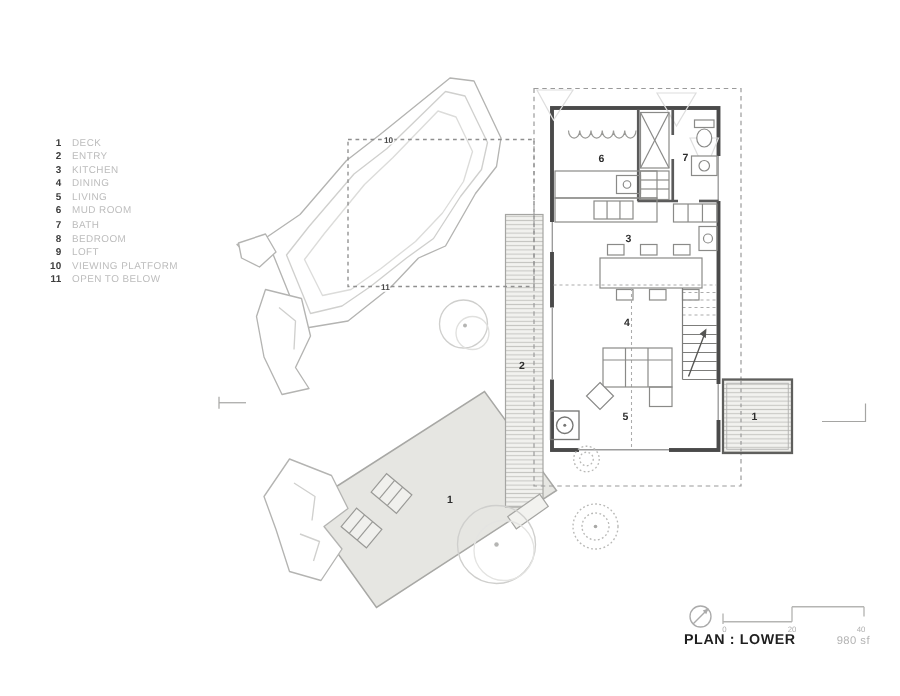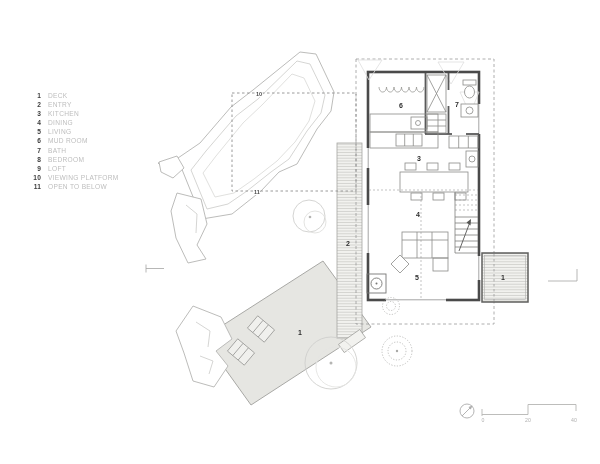--- a/index.html
+++ b/index.html
@@ -297,14 +297,18 @@
     <div class="legend-row">
         <span class="legend-num">10</span>
         <span class="legend-label">VIEWING PLATFORM</span>
       </div>
     <div class="legend-row">
         <span class="legend-num">11</span>
         <span class="legend-label">OPEN TO BELOW</span>
       </div>
   </div>
 
+  <div class="titleblock">
+    <span class="plan-title">PLAN : LOWER</span>
+    <span class="area-label">980 sf</span>
+  </div>
 
 </div>
 
 </body></html>

